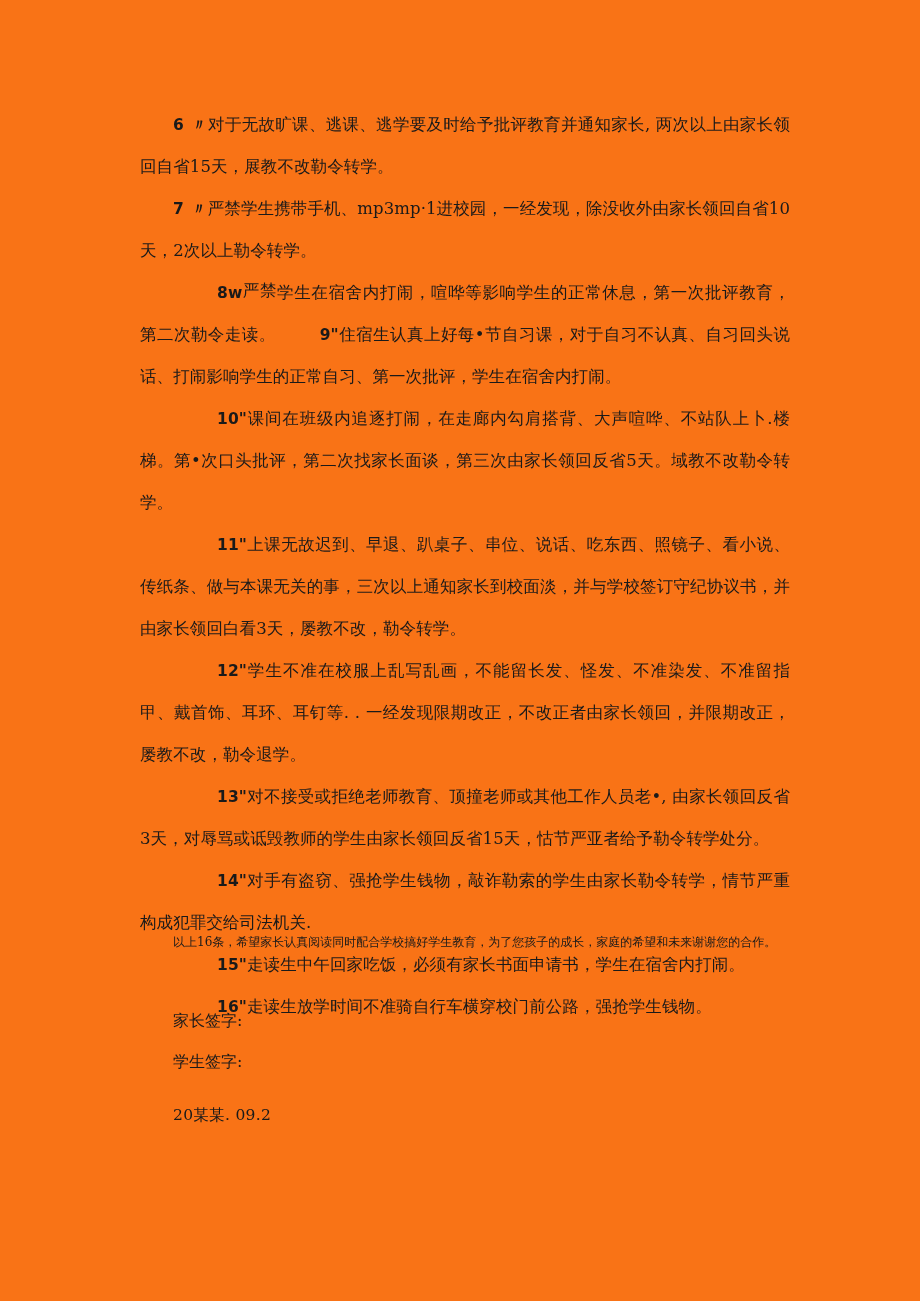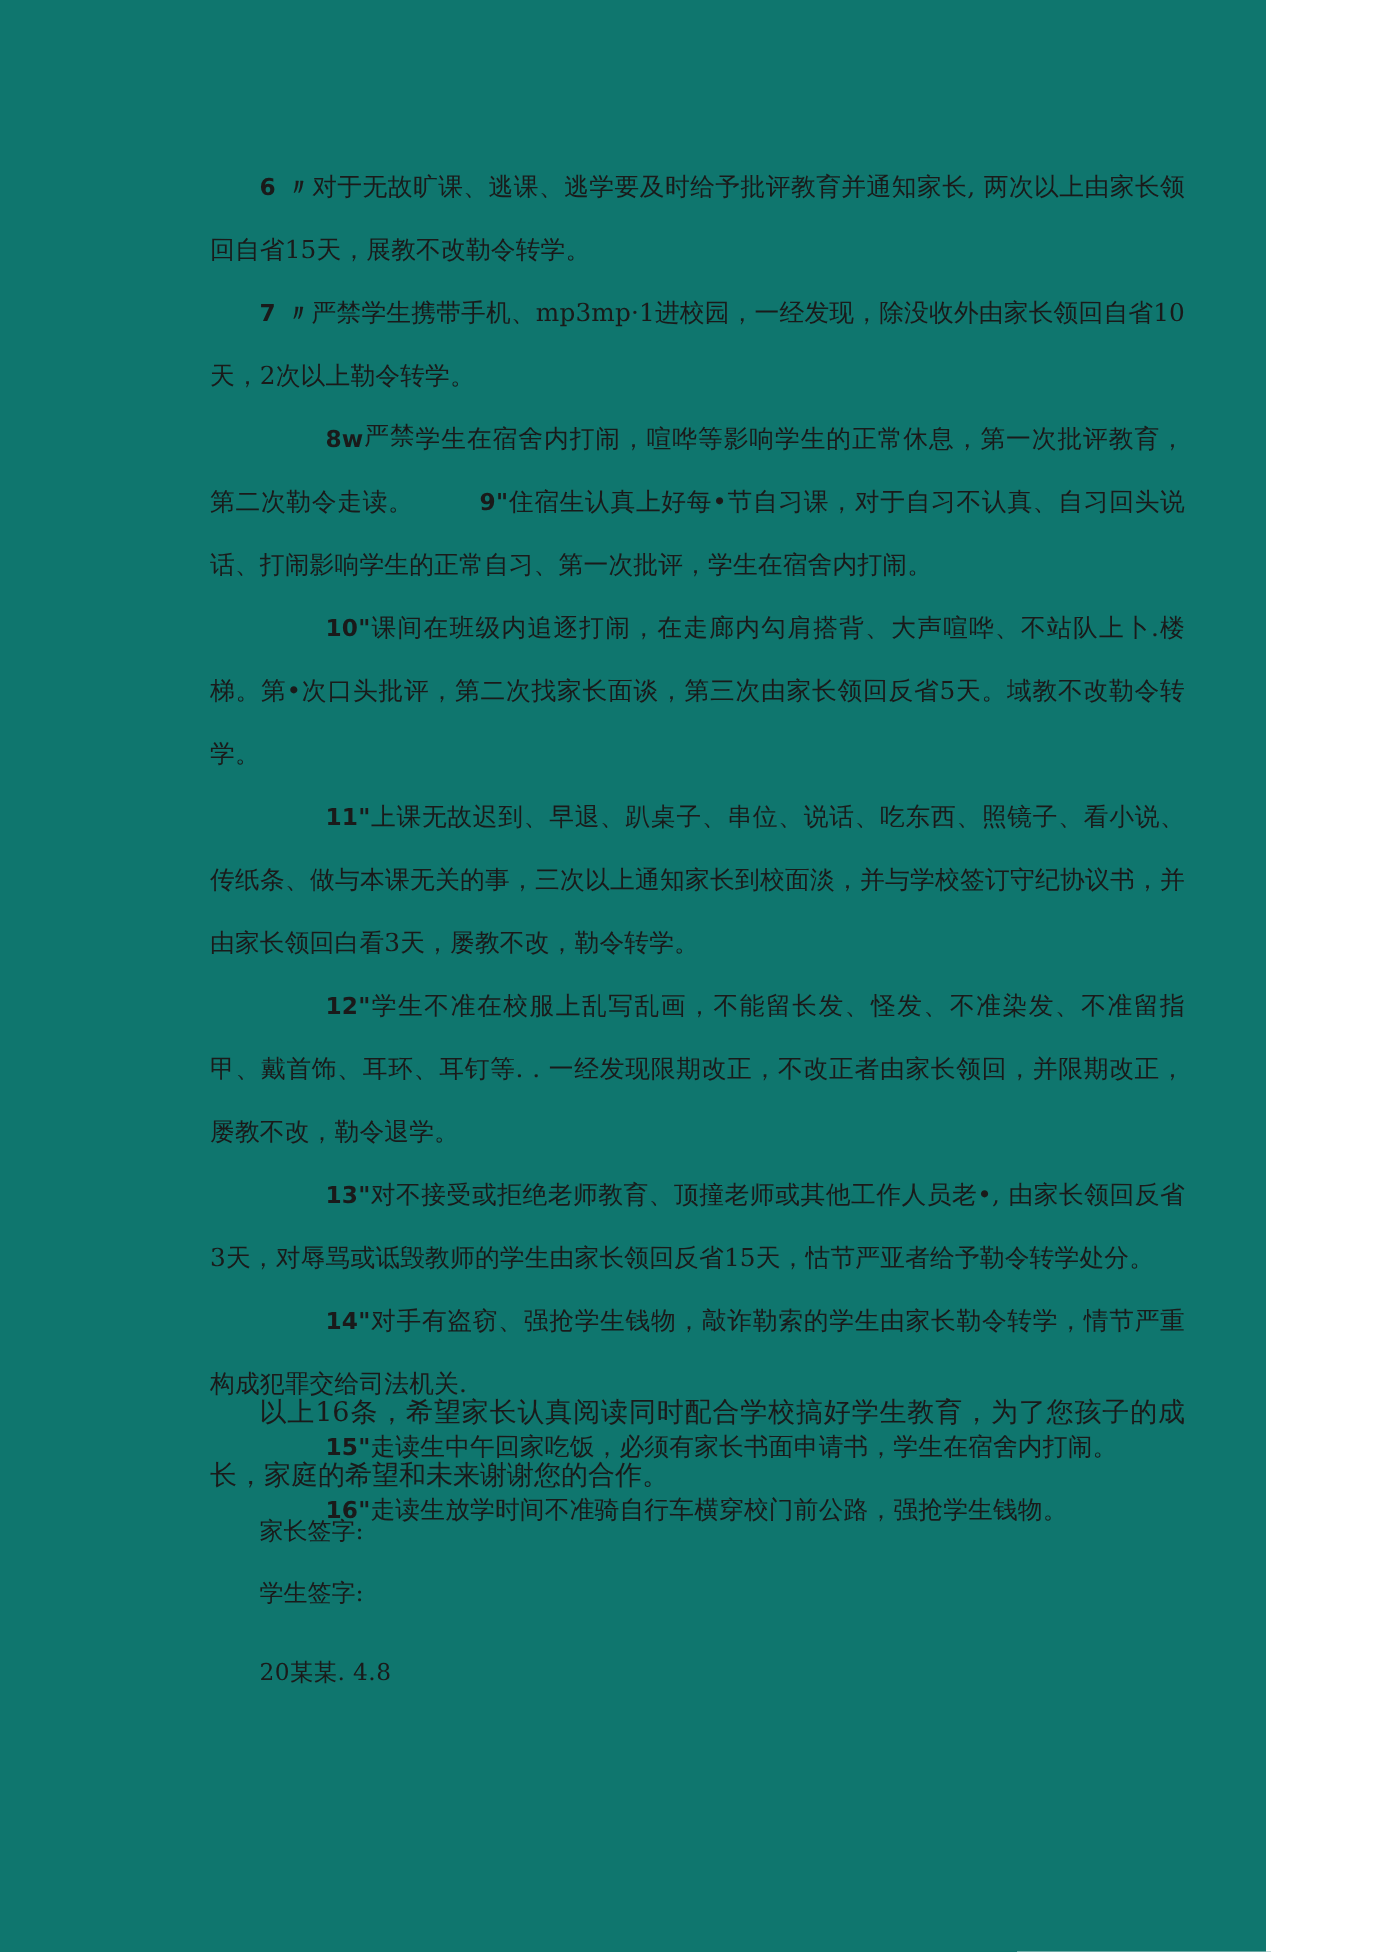--- a/index.html
+++ b/index.html
@@ -14,23 +14,23 @@
     position: relative;
     font-family: "DejaVu Serif", "Liberation Serif", serif;
     color: #1a1a1a;
     overflow: hidden;
   }
 
   .page {
     position: absolute;
     left: 0;
     top: 0;
-    width: 844px;
+    width: 920px;
     height: 1301px;
-    background: #0f766e;
+    background: #f97316;
   }
 
   .body-block {
     position: absolute;
     left: 140px;
     top: 104px;
     width: 650px;
   }
 
   
@@ -63,21 +63,21 @@
   }
 
   .closing-block {
     position: absolute;
     left: 140px;
     top: 921px;
     width: 650px;
   }
   .closing {
     margin: 0;
-    font-size: 18px;
+    font-size: 12px;
     line-height: 42px;
     text-align: justify;
     text-justify: inter-ideograph;
     text-indent: 33px;
     word-break: break-all;
   }
 
   .sign-block {
     position: absolute;
     left: 173px;
@@ -134,16 +134,16 @@
   </div>
 
   <div class="closing-block">
     <p class="closing">以上16条，希望家长认真阅读同时配合学校搞好学生教育，为了您孩子的成长，家庭的希望和未来谢谢您的合作。</p>
   </div>
 
   <div class="sign-block">
     <p class="sign-line">家长签字:</p>
     <p class="sign-line">学生签字:</p>
     <div class="sign-gap"></div>
-    <p class="footer-line date">20某某. 4.8</p>
+    <p class="footer-line date">20某某. 09.2</p>
   </div>
 
 </div>
 
 </body></html>

